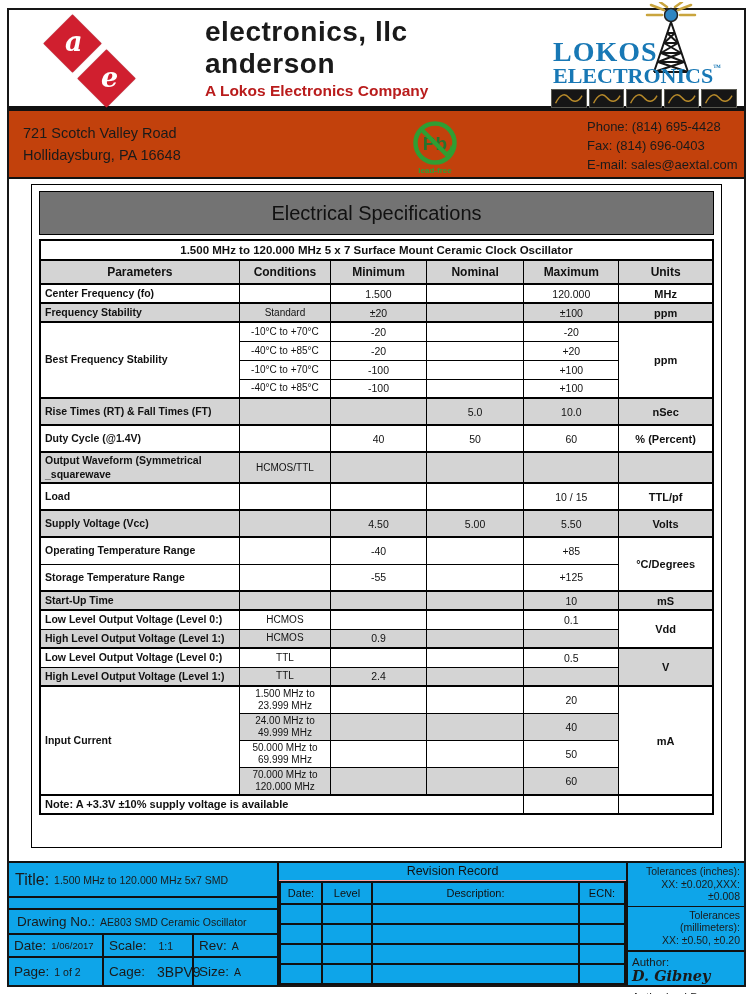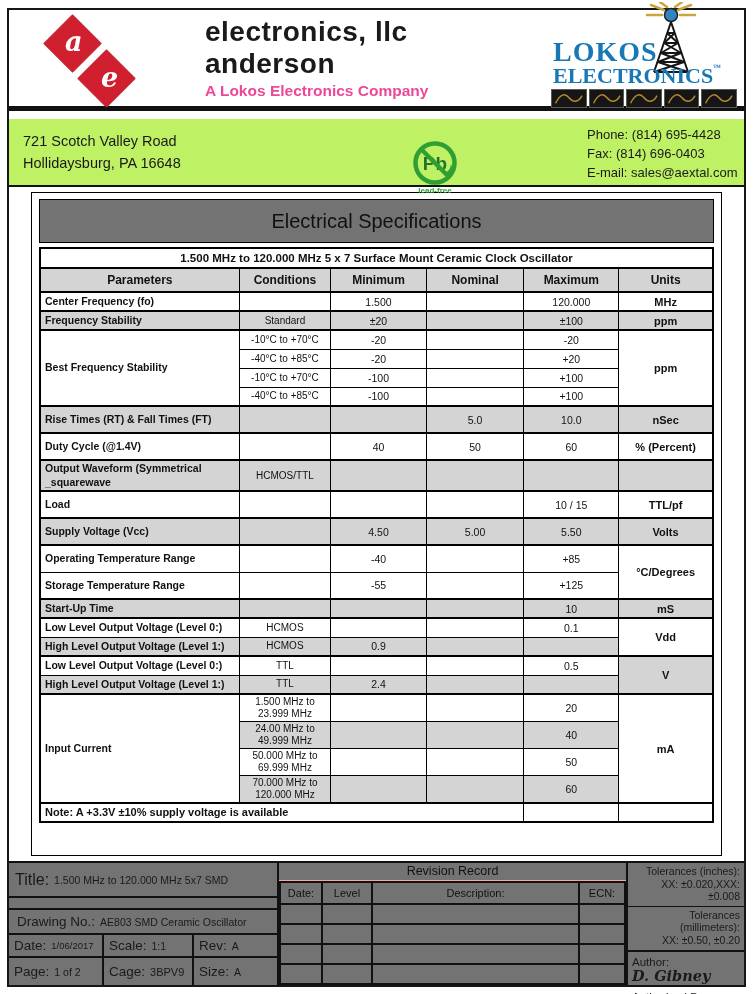--- a/index.html
+++ b/index.html
@@ -12,34 +12,34 @@
   .header-sec { position:relative; height:101px; border-bottom:5px solid #111; background:#fff; }
   .ae-logo { position:absolute; left:0; top:0; width:150px; height:96px; }
   .ae-diamond { position:absolute; width:41px; height:41px; background:#d01f2f; transform:rotate(45deg); box-shadow:0 0 1px #8a1420; }
   .ae-d1 { left:43px; top:13px; }
   .ae-d2 { left:77px; top:48px; }
   .ae-letter { position:absolute; color:#fff; font-family:"DejaVu Serif", serif; font-style:italic; font-weight:bold; font-size:27px; line-height:1; }
   .ae-la { left:56px; top:18px; }
   .ae-le { left:92px; top:54px; }
   .company { position:absolute; left:196px; top:6px; }
   .co-main { font-size:28px; font-weight:bold; line-height:1.13; letter-spacing:.5px; color:#1a1a1a; }
-  .co-sub { font-size:15.5px; font-weight:bold; margin-top:3px; color:#ec4899; }
+  .co-sub { font-size:15.5px; font-weight:bold; margin-top:3px; color:#b91c1c; }
   .lokos { position:absolute; right:5px; top:0; width:194px; height:99px; }
   .lokos svg.tower { position:absolute; right:24px; top:-8px; width:84px; height:74px; }
   .lk-word1 { position:absolute; left:8px; top:26px; font-family:"Liberation Serif", serif; font-weight:bold; font-size:28px; color:#1878b5; letter-spacing:1px; z-index:2; }
   .lk-word2 { position:absolute; left:8px; top:53px; font-family:"Liberation Serif", serif; font-weight:bold; font-size:22px; color:#1878b5; z-index:2; }
   .lk-tm { font-size:8px; vertical-align:top; }
   .lk-strip { position:absolute; left:6px; right:2px; bottom:1px; height:19px; display:flex; gap:2px; z-index:3; }
   .lk-thumb { flex:1; background:#161616; border:1px solid #5a5a52; }
   .lk-thumb svg { width:100%; height:100%; display:block; }
 
   
-  .addr-sec { position:relative; height:68px; border-bottom:2px solid #111; background:#bef264;margin-top:8px; }
+  .addr-sec { position:relative; height:68px; border-bottom:2px solid #111; background:#c2410c; }
   .addr { position:absolute; left:14px; top:11px; font-size:14.5px; line-height:1.55; color:#1a1a1a; }
-  .pb-badge { position:absolute; left:398px; top:20px; }
+  .pb-badge { position:absolute; left:398px; top:8px; }
   .rohs-badge { position:absolute; left:460px; top:8px; }
   .contact { position:absolute; left:578px; top:7px; font-size:13px; line-height:1.45; color:#1a1a1a; }
 
   
   .spec-wrap { margin:5px 22px 0 22px; height:664px; border:1px solid #000; background:#fff; }
   .spec-title { margin:6px 7px 0 7px; height:44px; line-height:42px; text-align:center; background:#737373; border:1px solid #000; font-size:20px; font-weight:normal; }
   table.spec { width:calc(100% - 14px); margin:4px 7px 0 7px; border-collapse:collapse; border:2px solid #000; table-layout:fixed;padding-left:22px; }
   .spec th, .spec td { border:1px solid #000; padding:1px 4px; font-size:10.5px; height:19px; overflow:hidden; vertical-align:middle; }
   tr.subtitle-row td { font-weight:bold; text-align:center; font-size:11.5px; height:20px; border-bottom:2px solid #000; }
   tr.head-row th { background:#d4d4d4; font-size:12px; height:24px; border-bottom:2px solid #000; }
@@ -48,33 +48,33 @@
   td.v { text-align:center; }
   td.u { text-align:center; font-weight:bold; font-size:11px; }
   td.s { background:#d4d4d4; }
   td.note { font-size:11px; }
   tr.g td { border-top-width:2px; }
   tr.t26 td { height:25px; }
   tr.t28 td { height:27px; }
   tr.t30 td { height:31px; }
 
   
-  .bottom { position:absolute; left:0; right:0; bottom:0; height:124px; border-top:2px solid #111; display:flex; background:#737373; }
+  .bottom { position:absolute; left:0; right:0; bottom:0; height:124px; border-top:2px solid #111; display:flex; background:#0ea5e9; }
   .bb-left { width:270px; border-right:2px solid #111; display:flex; flex-direction:column; }
   .tb-title { height:35px; border-bottom:2px solid #111; display:flex; align-items:center; padding-left:6px; }
   .lbl-lg { font-size:16px; color:#1a1a1a; }
   .lbl-md { font-size:13.5px; color:#1a1a1a; }
   .val-sm { font-size:10.5px; margin-left:5px; color:#1a1a1a; }
   .tb-gap { height:12px; border-bottom:2px solid #111; }
   .tb-draw { height:25px; border-bottom:2px solid #111; display:flex; align-items:center; padding-left:8px; }
   .tb-r { height:23px; border-bottom:2px solid #111; display:flex; }
   .tb-r:last-child { border-bottom:none; flex:1; }
   .tb-cell { display:flex; align-items:center; padding-left:5px; border-right:2px solid #111; }
   .tb-cell:last-child { border-right:none; }
-  .tb-c1 { width:95px; } .tb-c2 { width:90px; } .tb-c3 { flex:1; }
+  .tb-c1 { width:95px; } .tb-c2 { width:90px;gap:7px; } .tb-c3 { flex:1; }
   .bb-mid { width:349px; border-right:2px solid #111; display:flex; flex-direction:column; }
   .rev-title { height:18px; line-height:17px; border-bottom:1px solid #fca5a5; text-align:center; font-size:12.5px; }
   table.rev { width:100%; flex:1; border-collapse:collapse; }
   .rev th { border:2px solid #111; font-size:11px; font-weight:normal; height:21px; padding:0 2px; }
   .rev td { border:2px solid #111; height:19px; }
   .bb-right { flex:1; display:flex; flex-direction:column; }
   .tol-block { border-bottom:2px solid #111;text-align:right; }
   .tol-entry { padding:2px 4px 3px 4px; font-size:10.5px; line-height:1.2; color:#1a1a1a; }
   .tol-entry.first { border-bottom:1px solid #111; }
   .auth-entry { padding:4px 4px 2px 4px; font-size:11.5px; color:#1a1a1a; }
@@ -392,21 +392,21 @@
             <span class="val-sm">A</span>
           </div>
         </div>
         <div class="tb-r">
           <div class="tb-cell tb-c1">
             <span class="lbl-md">Page:</span>
             <span class="val-sm">1 of 2</span>
           </div>
           <div class="tb-cell tb-c2">
             <span class="lbl-md">Cage:</span>
-            <span class="val-sm" style="font-size:11px">3BPV9</span>
+            <span class="val-sm" style="font-size:14px">3BPV9</span>
           </div>
           <div class="tb-cell tb-c3">
             <span class="lbl-md">Size:</span>
             <span class="val-sm">A</span>
           </div>
         </div>
       </div>
       <div class="bb-mid">
         <div class="rev-title">Revision Record</div>
         <table class="rev">

